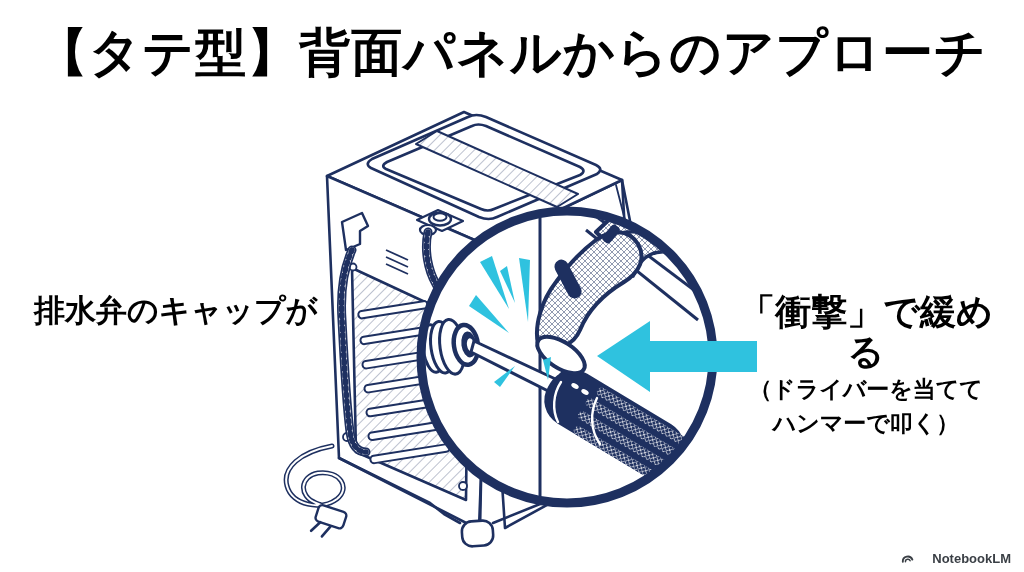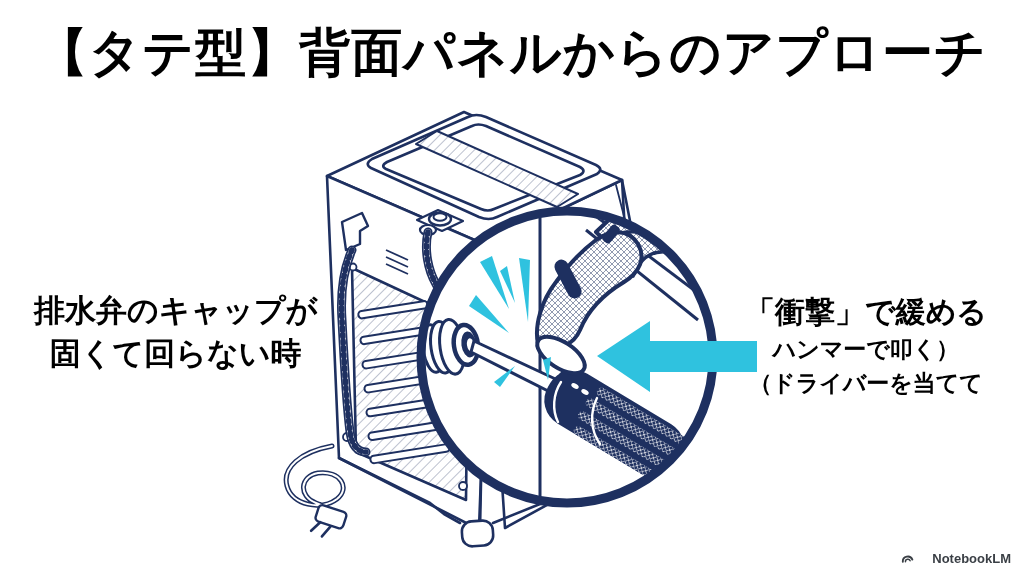--- a/index.html
+++ b/index.html
@@ -4,21 +4,21 @@
 <style>
   html,body{margin:0;padding:0;background:#fff;}
   body{width:1024px;height:572px;position:relative;overflow:hidden;
        font-family:"Liberation Sans","DejaVu Sans",sans-serif;}
   .stage{position:absolute;inset:0;}
   svg.art{position:absolute;left:0;top:0;z-index:1;}
   .txt{position:absolute;z-index:2;color:#000000;font-weight:800;}
   .title{left:0;right:0;top:24px;text-align:center;font-size:51px;line-height:58px;letter-spacing:1px;font-weight:800;}
   .callout-left{left:34px;top:289px;font-size:31px;line-height:43px;text-align:center;}
   .callout-right{left:736px;top:292px;width:260px;text-align:center;}
-  .callout-right .h{font-size:30px;line-height:40px;}
+  .callout-right .h{font-size:36px;line-height:40px;}
   .callout-right .s{font-size:23px;line-height:34px;}
   .footer{position:absolute;right:13px;bottom:6px;z-index:3;display:flex;align-items:center;gap:17px;
           color:#3a3f45;font-size:13px;font-weight:700;}
   .footer svg{display:block;}
 </style>
 </head>
 <body>
 
 <div class="stage">
 
@@ -177,27 +177,26 @@
     <circle cx="567" cy="357" r="146" fill="none" stroke="#1e3060" stroke-width="9"></circle>
   </g>
 
   <path d="M597,356 L650,321 L650,341 L757,341 L757,372 L650,372 L650,392 Z" fill="#2fc2df"></path>
 </svg>
 
 <div class="txt title">【タテ型】背面パネルからのアプローチ</div>
 
 <div class="txt callout-left">
   <div>排水弁のキャップが</div>
-  <div>固くて回らない時</div>
 </div>
 
 <div class="txt callout-right">
   <div class="h">「衝撃」で緩める</div>
+  <div class="s">（ドライバーを当てて</div>
   <div class="s">ハンマーで叩く）</div>
-  <div class="s">（ドライバーを当てて</div>
 </div>
 
 <div class="footer">
   <svg width="15" height="15" viewBox="0 0 16 16">
     <path d="M3,11.5 A5.3,5.3 0 0 1 13.2,9.2" fill="none" stroke="#3a3f45" stroke-width="2" stroke-linecap="round"></path>
     <path d="M5.8,11.5 A2.6,2.6 0 0 1 10.8,10.4" fill="none" stroke="#3a3f45" stroke-width="1.6" stroke-linecap="round"></path>
   </svg>
   <span>NotebookLM</span>
 </div>
 

